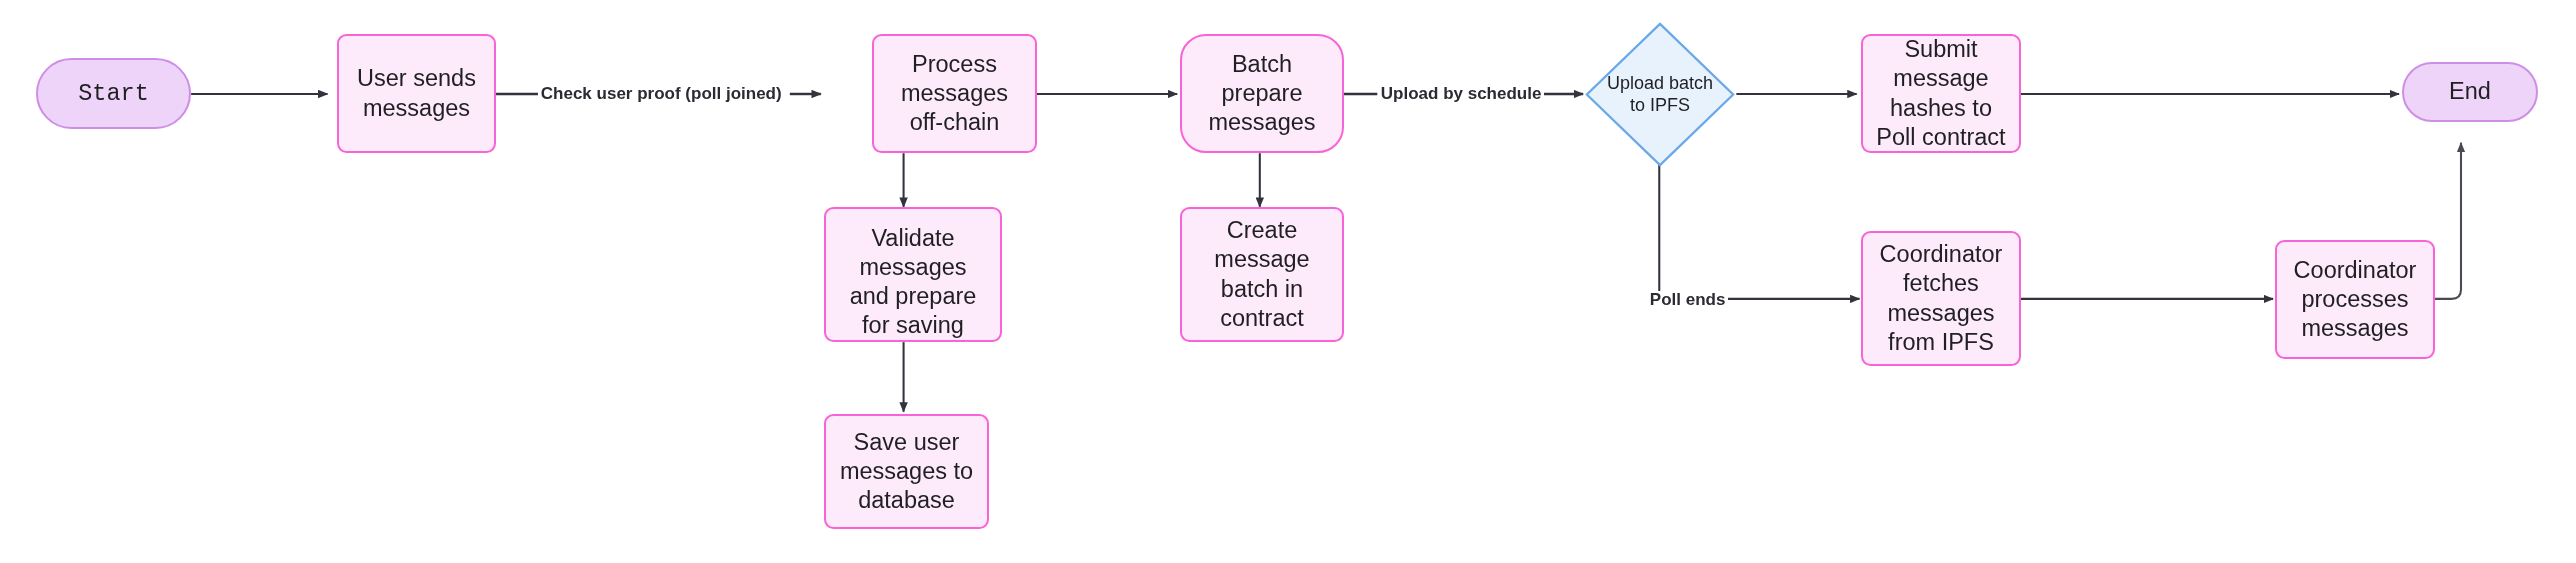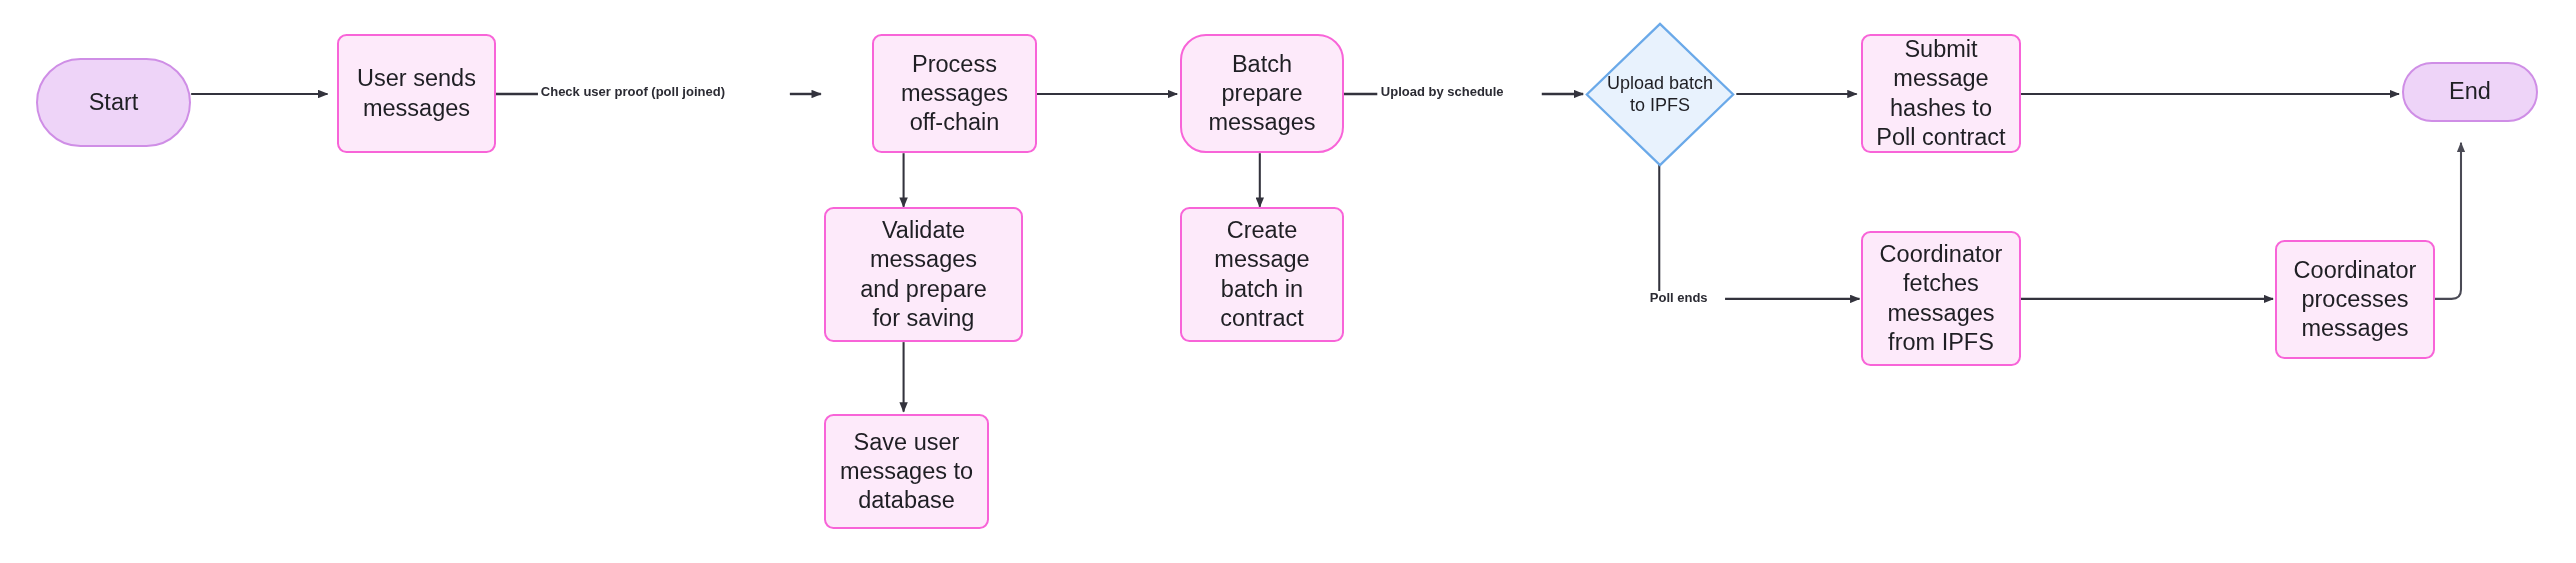--- a/index.html
+++ b/index.html
@@ -59,21 +59,21 @@
     width: 100%; height: 100%;
     z-index: 0;
   }
   .n-decision .label {
     position: relative;
     z-index: 1;
   }
   .edge-label {
     position: absolute;
     font-family: "Liberation Sans", sans-serif;
-    font-size: 13px;
+    font-size: 17px;
     font-weight: bold;
     color: #2b2b33;
     background: #ffffff;
     white-space: nowrap;
     padding: 0 2.8px;
     z-index: 4;
     line-height: 1;
   }
 </style>
 </head>
@@ -112,36 +112,36 @@
     <path d="M 2148,100 L 2552,100" fill="none" stroke="#33333d" stroke-width="2.2" marker-end="url(#arrow)"></path>
 
     <path d="M 1765,165 L 1765,318" fill="none" stroke="#33333d" stroke-width="2.2"></path>
     <path d="M 1835,318 L 1978,318" fill="none" stroke="#33333d" stroke-width="2.6" marker-end="url(#arrow)"></path>
 
     <path d="M 2148,318 L 2418,318" fill="none" stroke="#33333d" stroke-width="2.2" marker-end="url(#arrow)"></path>
 
     <path d="M 2588,318 L 2608,318 Q 2618,318 2618,308 L 2618,152" fill="none" stroke="#4a4a55" stroke-width="2.2" marker-end="url(#arrowgray)"></path>
   </svg>
 
-  <div class="node n-terminal" style="left:36px; top:58px; width:155px; height:89px;">
+  <div class="node n-terminal" style="left:36px; top:58px; width:155px; height:71px;font-family:Liberation Mono, monospace;">
     <span class="label">Start</span>
   </div>
 
   <div class="node n-process" style="left:337px; top:34px; width:159px; height:119px;">
     <span class="label">User sends
 messages</span>
   </div>
 
   <div class="node n-process" style="left:872px; top:34px; width:165px; height:119px;">
     <span class="label">Process
 messages
 off-chain</span>
   </div>
 
-  <div class="node n-process" style="left:824px; top:207px; width:199px; height:135px;">
+  <div class="node n-process" style="left:824px; top:207px; width:178px; height:135px;align-items:flex-end;">
     <span class="label">Validate
 messages
 and prepare
 for saving</span>
   </div>
 
   <div class="node n-process" style="left:824px; top:414px; width:165px; height:115px;">
     <span class="label">Save user
 messages to
 database</span>

